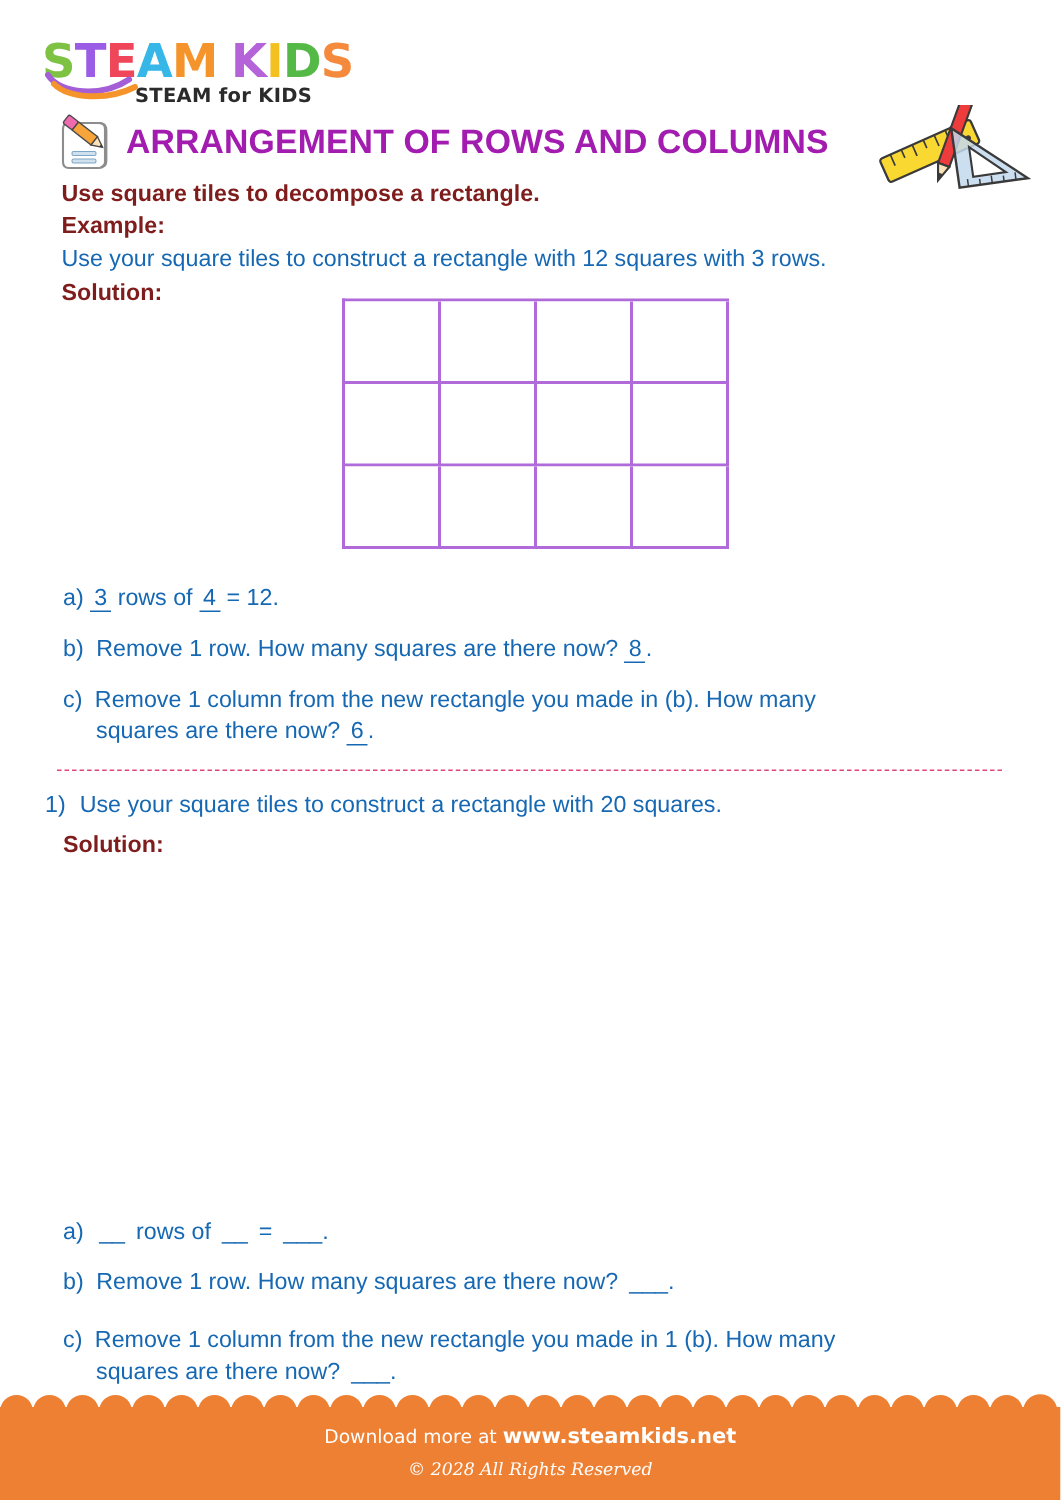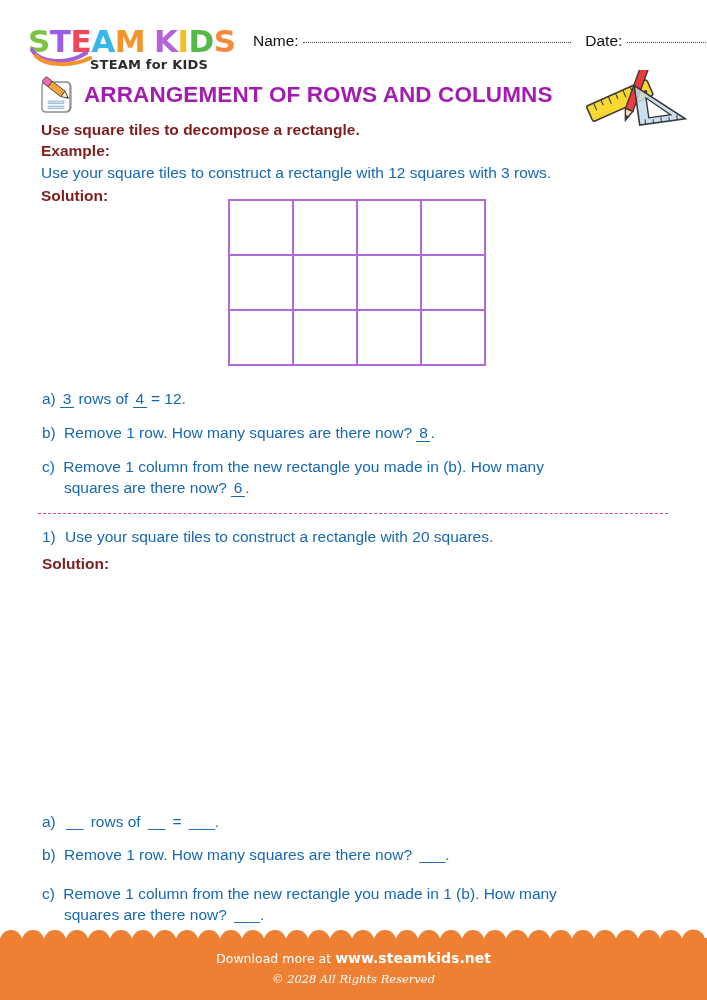--- a/index.html
+++ b/index.html
@@ -176,26 +176,20 @@
       </div>
       <div class="logo-swoosh">
         <svg width="62" height="20" viewBox="0 0 62 20">
           <path d="M2 3 C10 16, 38 18, 56 6" stroke="#a55fd6" stroke-width="4" fill="none" stroke-linecap="round"></path>
           <path d="M6 9 C16 19, 42 20, 60 11" stroke="#f5942a" stroke-width="4" fill="none" stroke-linecap="round"></path>
         </svg>
       </div>
       <div class="logo-sub">STEAM for KIDS</div>
     </div>
 
-    <div class="namedate">
-      <span class="nd-label">Name:</span>
-      <span class="dotline name"></span>
-      <span class="nd-label" style="margin-left:10px;">Date:</span>
-      <span class="dotline date"></span>
-    </div>
   </div>
 
   <div class="title-row">
     <div class="title-icon">
       <svg width="42" height="40" viewBox="0 0 42 40">
         <path d="M10 6 h20 q4 0 4 4 v22 q0 4 -4 4 h-20 q-4 0 -4 -4 v-22 q0 -4 4 -4 z" fill="#ffffff" stroke="#8d8d8d" stroke-width="1.4"></path>
         <path d="M30 6 q5 0 5 5 v20 q0 4 -3 4 q3 -2 3 -5 v-19 q0 -5 -5 -5 z" fill="#e8e8e8" stroke="#8d8d8d" stroke-width="1.2"></path>
         <rect x="12" y="25" width="16" height="2.6" rx="1" fill="#cfe0ee" stroke="#7ea6c6" stroke-width="0.7"></rect>
         <rect x="12" y="30" width="16" height="2.6" rx="1" fill="#cfe0ee" stroke="#7ea6c6" stroke-width="0.7"></rect>
         <g transform="rotate(38 22 16)">
@@ -285,21 +279,21 @@
       <span>c)</span>
       <span style="margin-left:4px;">Remove 1 column from the new rectangle you made in (b). How many</span>
     </div>
     <div class="ln" style="left:64px; top:478px;">
       <span>squares are there now?</span>
       <span class="ans w1">6</span><span>.</span>
     </div>
 
     <div class="divider"></div>
 
-    <div class="ln" style="left:42px; top:527px;">
+    <div class="ln" style="left:30px; top:527px;">
       <span>1)</span>
       <span style="margin-left:5px;">Use your square tiles to construct a rectangle with 20 squares.</span>
     </div>
     <div class="ln bold" style="left:42px; top:554px;">Solution:</div>
 
     <div style="position:absolute; left:42px; top:578px; width:626px; height:228px;"></div>
 
     <div class="ln" style="left:42px; top:812px;">
       <span>a)</span>
       <span style="margin-left:6px;">__</span>

